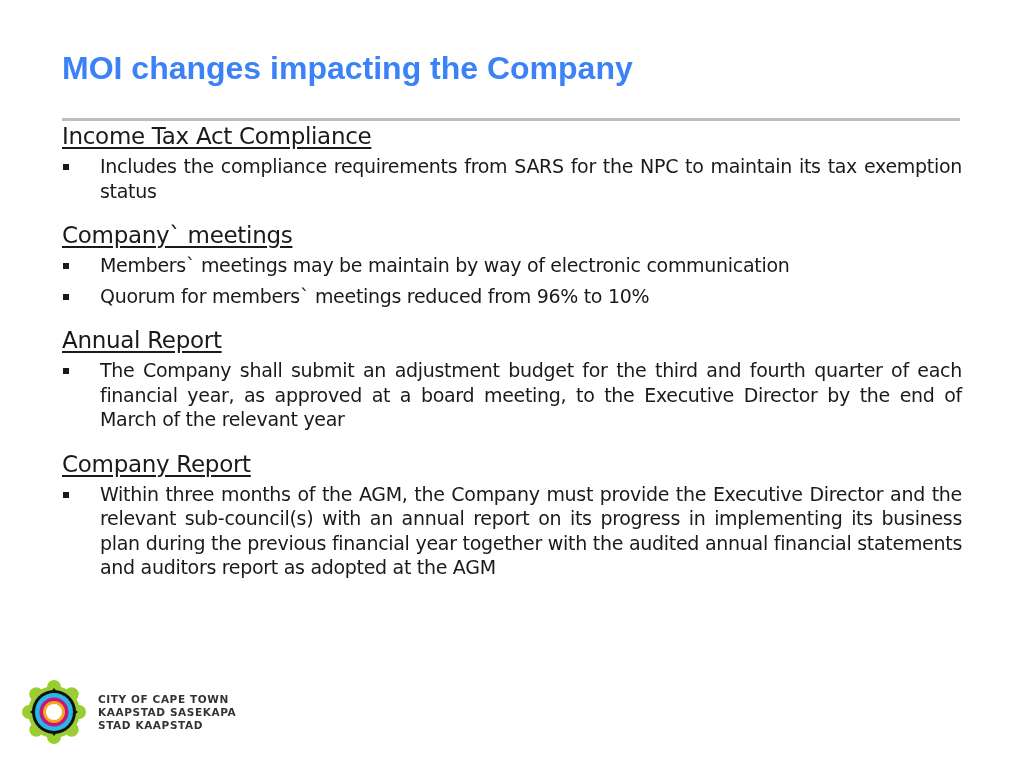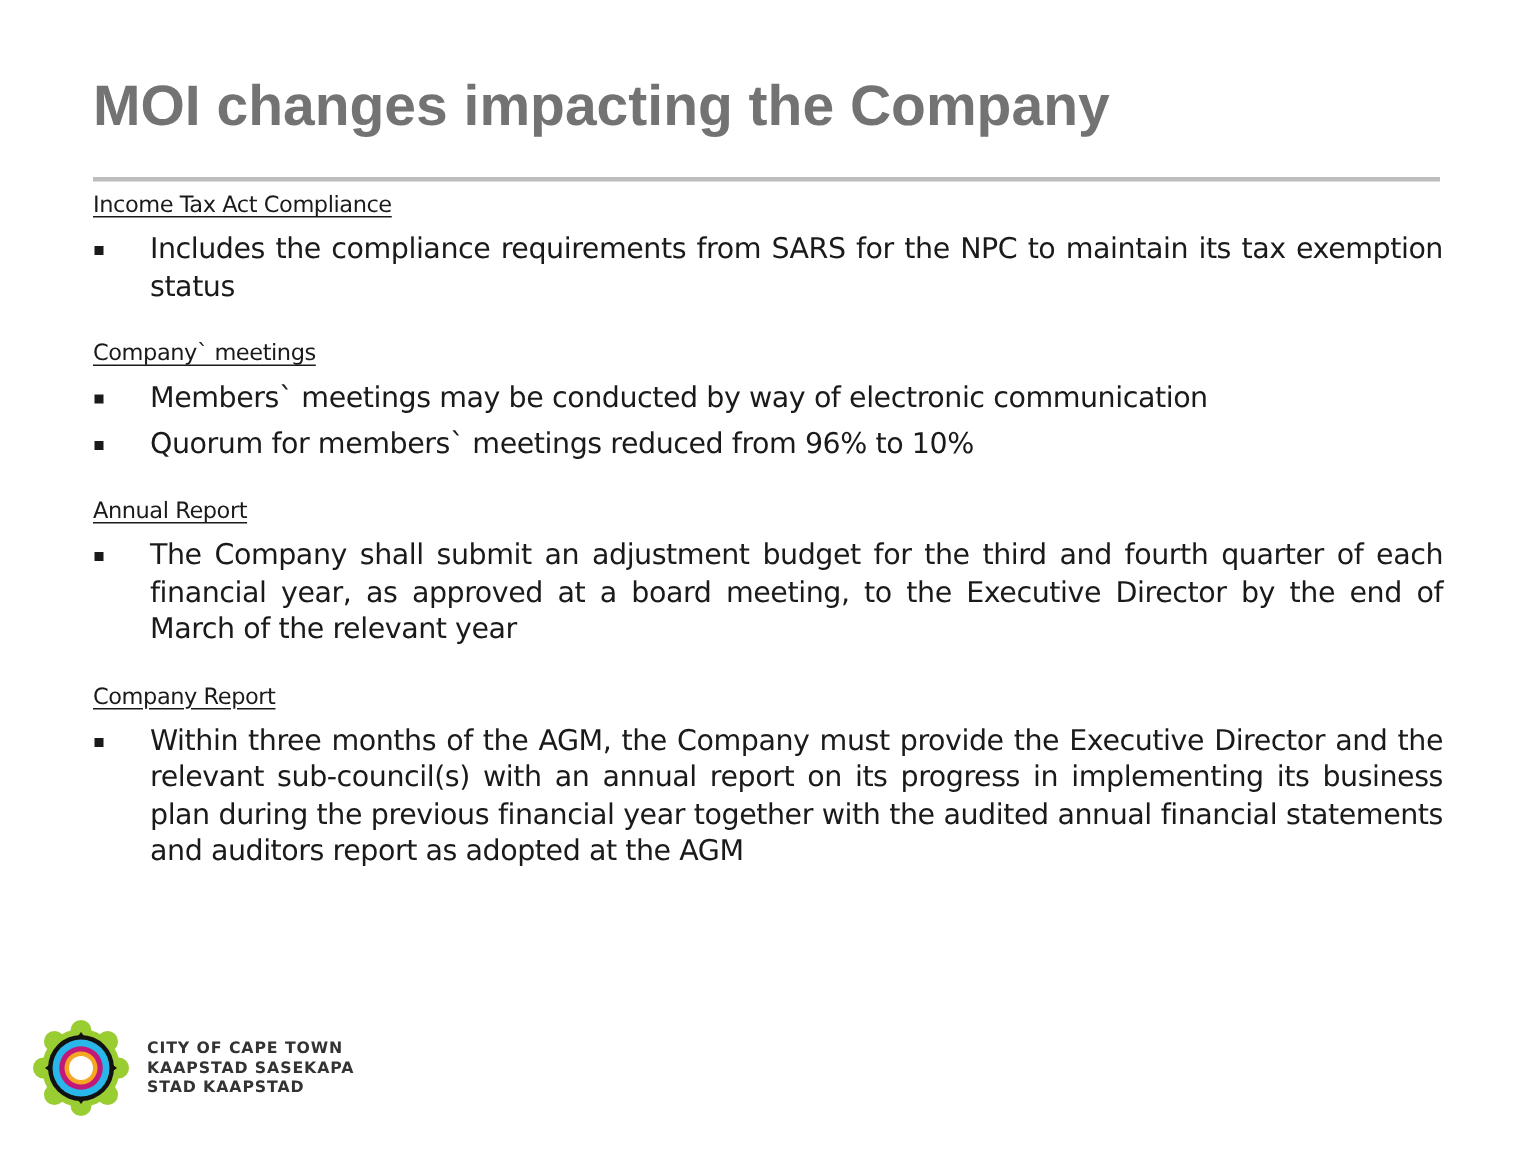--- a/index.html
+++ b/index.html
@@ -14,22 +14,22 @@
       overflow: hidden;
       font-family: "DejaVu Sans", sans-serif;
       color: #1a1a1a;
     }
     .slide-title {
       position: absolute;
       left: 62px;
       top: 50px;
       font-family: "Liberation Sans", sans-serif;
       font-weight: bold;
-      font-size: 38px;
-      color: #737373;
+      font-size: 32px;
+      color: #3b82f6;
       letter-spacing: 0px;
       white-space: nowrap;
     }
     .title-rule {
       position: absolute;
       left: 62px;
       top: 118px;
       width: 898px;
       height: 3px;
       background: #bdbdbd;
@@ -41,21 +41,21 @@
       width: 900px;
     }
     .section {
       margin: 0;
     }
     .section + .section {
       margin-top: 20px;
     }
     .section-heading {
       display: inline-block;
-      font-size: 15px;
+      font-size: 23px;
       line-height: 24px;
       text-decoration: underline;
       text-underline-offset: 3px;
       color: #1a1a1a;
       letter-spacing: -0.3px;
     }
     .bullets {
       list-style: none;
       margin: 0;
       padding: 0;
@@ -120,21 +120,21 @@
         <span>Includes the compliance requirements from SARS for the NPC to maintain its tax exemption status</span>
       </li>
     </ul>
   </div>
 
   <div class="section">
     <div class="section-heading">Company` meetings</div>
     <ul class="bullets">
       <li class="bullet">
         <span class="marker"></span>
-        <span>Members` meetings may be conducted by way of electronic communication</span>
+        <span>Members` meetings may be maintain by way of electronic communication</span>
       </li>
       <li class="bullet" style="margin-top:6px;">
         <span class="marker"></span>
         <span>Quorum for members` meetings reduced from 96% to 10%</span>
       </li>
     </ul>
   </div>
 
   <div class="section">
     <div class="section-heading">Annual Report</div>

